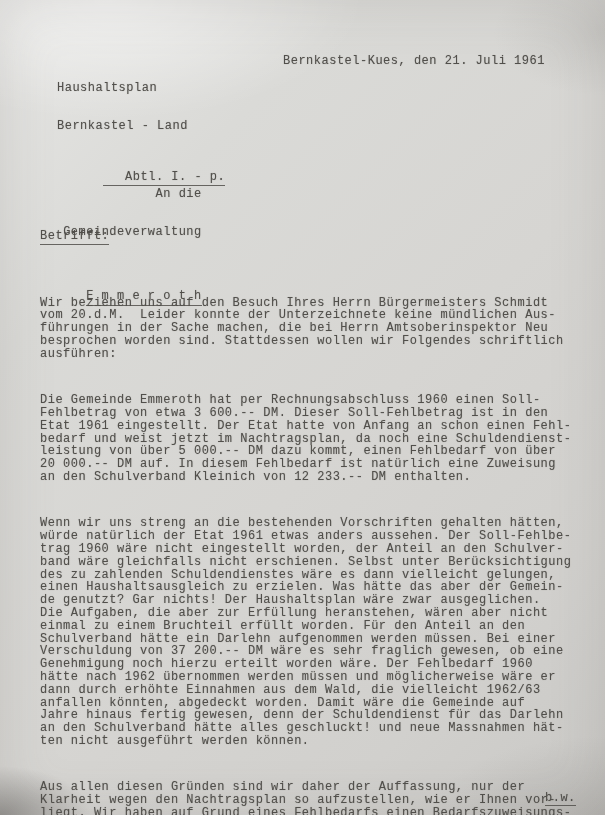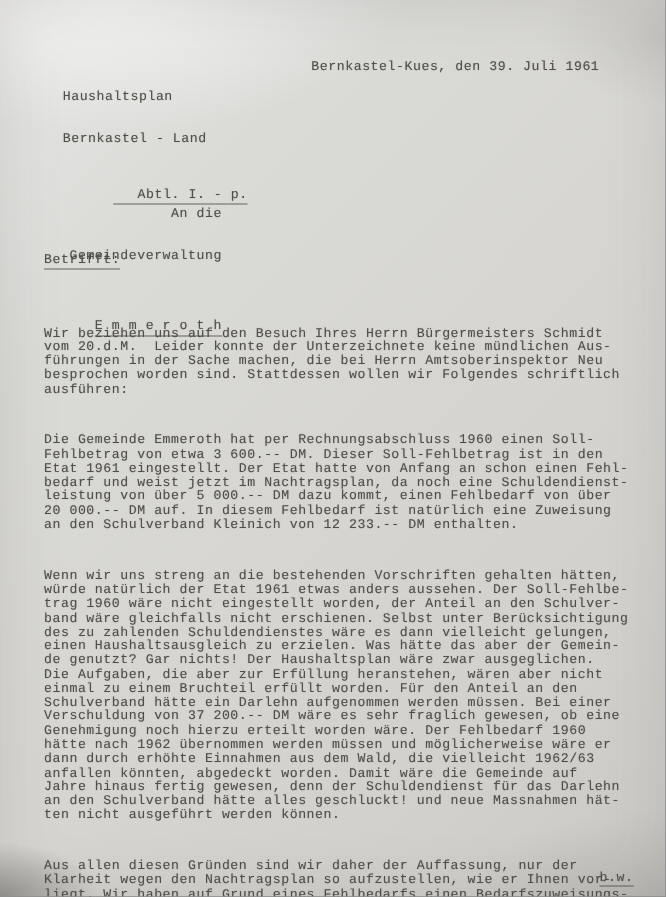--- a/index.html
+++ b/index.html
@@ -67,21 +67,21 @@
 <div class="page">
 
   <div class="sender txt">
     <div>Haushaltsplan</div>
     <div>Bernkastel - Land</div>
     <div>
       <span class="sender-underline">Abtl. I. - p.</span>
     </div>
   </div>
 
-  <div class="dateline txt">Bernkastel-Kues, den 39. Juli 1961</div>
+  <div class="dateline txt">Bernkastel-Kues, den 21. Juli 1961</div>
 
   <div class="recipient txt">
     <div>An die</div>
     <div>Gemeindeverwaltung</div>
     <div>
       <span class="recipient-name">E m m e r o t h</span>
     </div>
   </div>
 
   <div class="subject txt">

